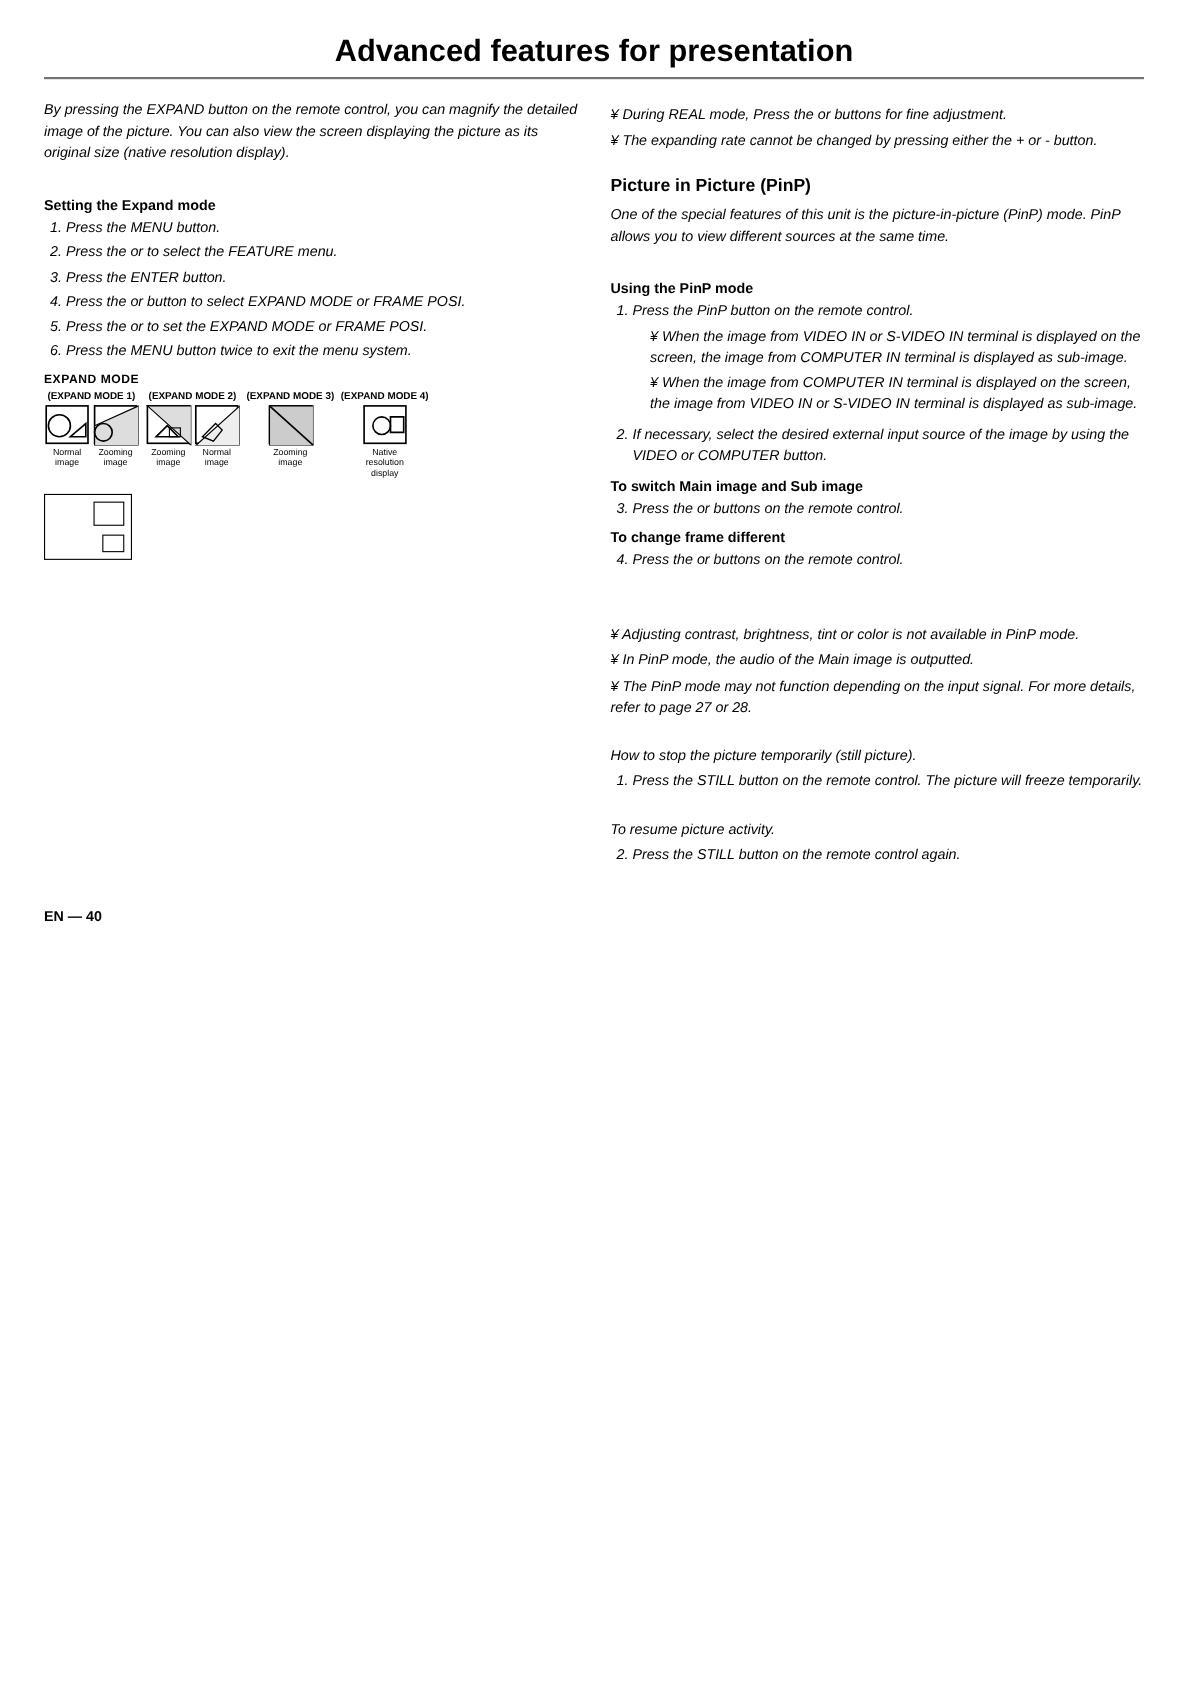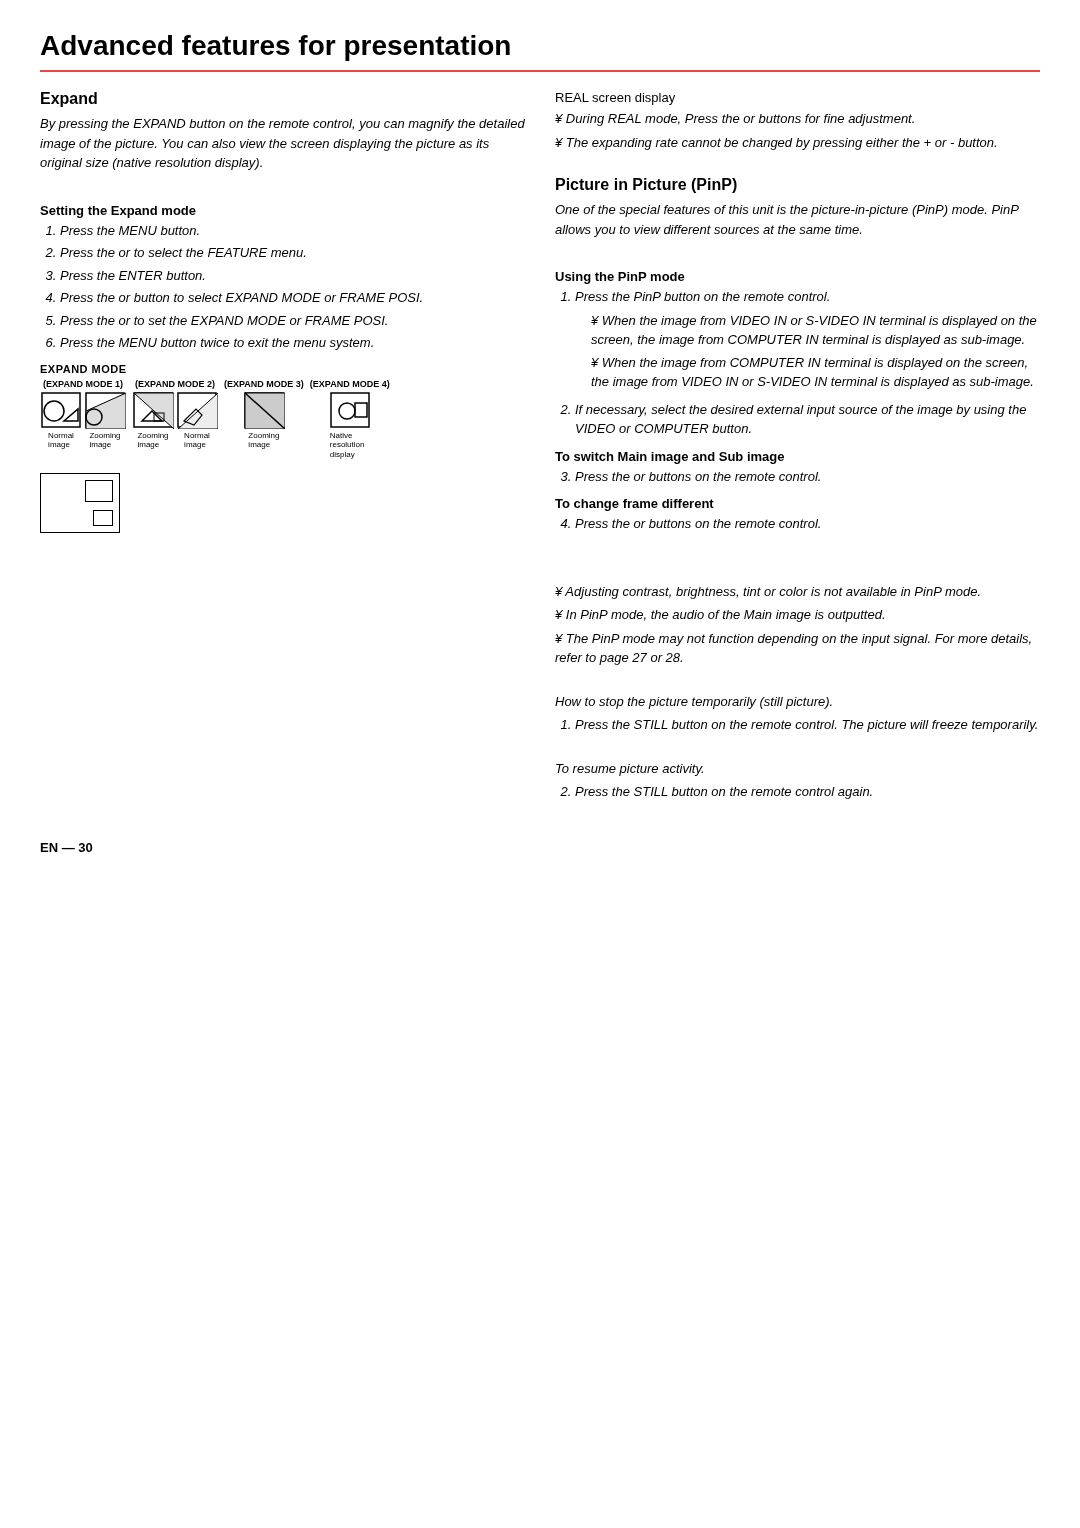--- a/index.html
+++ b/index.html
@@ -8,23 +8,24 @@
       min-height: 1528px;
       background: #fff;
       font-family: Arial, Helvetica, sans-serif;
       font-size: 14px;
       color: #000;
       padding: 30px 40px 40px 40px;
     }
     h1.page-title {
       font-size: 28px;
       font-weight: bold;
-      border-bottom: 2px solid #ef4444;
+      border-bottom: 2px solid #737373;
       padding-bottom: 8px;
       margin-bottom: 18px;
+      text-align: center;
     }
     .two-col {
       display: flex;
       gap: 30px;
     }
     .col-left {
       flex: 1;
       min-width: 0;
     }
     .col-right {
@@ -96,20 +97,21 @@
       gap: 2px;
       align-items: flex-end;
     }
     .mode-img-container {
       display: flex;
       flex-direction: column;
       align-items: center;
     }
     .mode-img-label {
       font-size: 8px;
+      text-align: center;
       margin-top: 2px;
       line-height: 1.2;
       max-width: 40px;
     }
     .pinp-diagram {
       width: 80px;
       height: 60px;
       border: 1.5px solid #000;
       position: relative;
       margin-top: 14px;
@@ -144,21 +146,20 @@
   </style>
 </head>
 <body>
 
 <h1 class="page-title">Advanced features for presentation</h1>
 
 <div class="two-col">
 
   <div class="col-left">
 
-    <h2 class="section-title">Expand</h2>
     <p>By pressing the EXPAND button on the remote control, you can magnify the detailed image of the picture. You can also view the screen displaying the picture as its original size (native resolution display).</p>
 
     <br>
     <div class="setting-label">Setting the Expand mode</div>
     <ol>
       <li><span>Press the MENU button.</span></li>
       <li><span>Press the   or   to select the FEATURE menu.</span></li>
       <li><span>Press the ENTER button.</span></li>
       <li><span>Press the   or   button to select EXPAND MODE or FRAME POSI.</span></li>
       <li><span>Press the   or   to set the EXPAND MODE or FRAME POSI.</span></li>
@@ -250,21 +251,20 @@
         <div class="pinp-sub2"></div>
       </div>
 
     </div>
 
   </div>
 
   <div class="col-right">
 
     
-    <div style="font-size:13px; margin-bottom:4px;">REAL screen display</div>
     <ul>
       <li>During REAL mode, Press the   or   buttons for fine adjustment.</li>
       <li>The expanding rate cannot be changed by pressing either the + or - button.</li>
     </ul>
 
     <br>
 
     
     <h2 class="section-title">Picture in Picture (PinP)</h2>
     <p>One of the special features of this unit is the picture-in-picture (PinP) mode. PinP allows you to view different sources at the same time.</p>
@@ -319,13 +319,13 @@
 
     <br>
     <p>To resume picture activity.</p>
     <ol start="2">
       <li>Press the STILL button on the remote control again.</li>
     </ol>
 
   </div>
 </div>
 
-<div class="page-footer">EN — 30</div>
+<div class="page-footer">EN — 40</div>
 
 </body></html>

